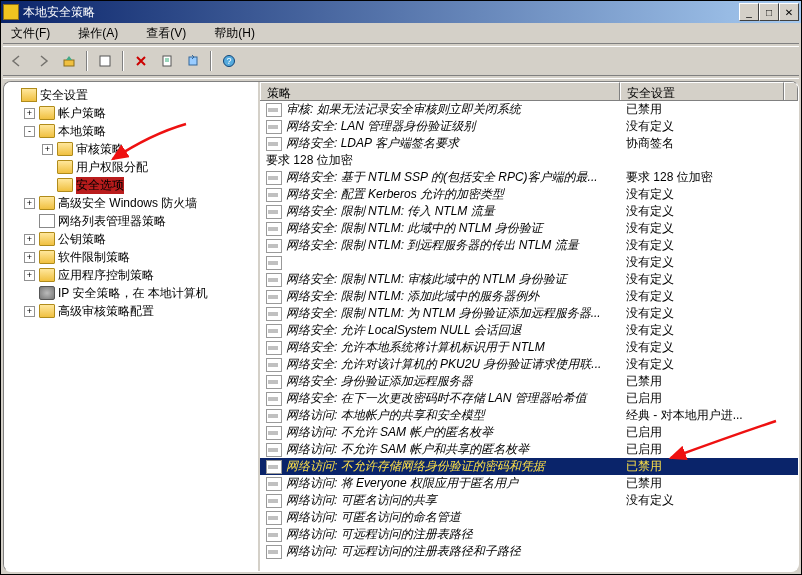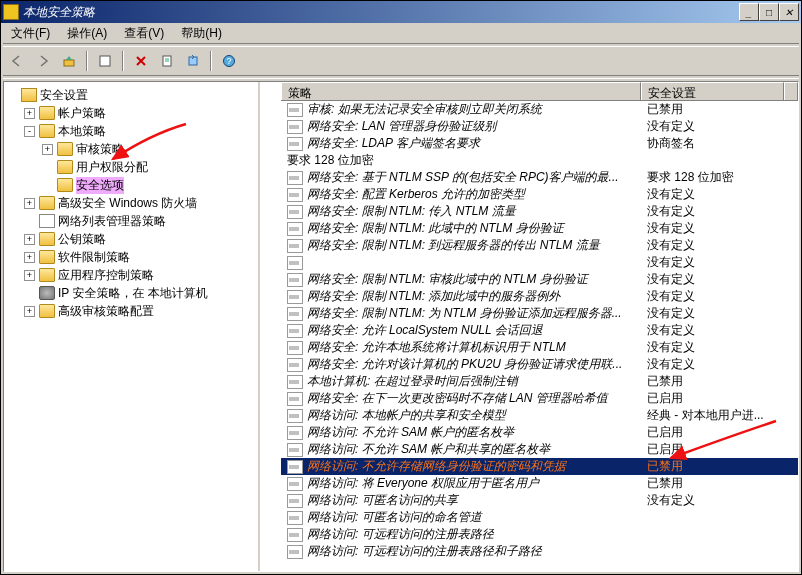--- a/index.html
+++ b/index.html
@@ -1,56 +1,56 @@
 <!DOCTYPE html>
 <html><head>
 <meta charset="utf-8">
 <style>
 html,body{margin:0;padding:0;font-family:"Microsoft YaHei","SimSun",sans-serif;font-size:12px;background:#d4d0c8;}
 .window{width:802px;height:575px;background:#d4d0c8;border:1px solid #000;box-sizing:border-box;position:relative;display:flex;flex-direction:column;}
-.titlebar{height:22px;background:linear-gradient(to right,#0a246a,#a6caf0);color:#fff;display:flex;align-items:center;padding:0 2px;font-size:12px;font-style:italic;}
+.titlebar{height:22px;background:linear-gradient(to right,#0a246a,#a6caf0);color:#fff;display:flex;align-items:center;padding:0 2px;font-size:12px;}
 .titlebar .icon{width:16px;height:16px;margin-right:4px;background:#f0c420;border:1px solid #8a6d1a;box-sizing:border-box;}
 .titlebar .title{flex:1;}
 .titlebar .winbtns{display:flex;gap:0;}
 .titlebar .winbtn{width:18px;height:16px;background:#d4d0c8;border:1px solid #fff;border-right-color:#404040;border-bottom-color:#404040;display:flex;align-items:center;justify-content:center;font-family:Arial;font-size:10px;color:#000;}
-.menubar{height:20px;display:flex;align-items:center;padding:0 4px;gap:5px;}
+.menubar{height:20px;display:flex;align-items:center;padding:0 4px;gap:16px;}
 .menubar .menuitem{padding:2px 6px;cursor:default;}
 .sep{height:2px;border-top:1px solid #808080;border-bottom:1px solid #fff;margin:0 2px;}
 .toolbar{height:28px;display:flex;align-items:center;padding:0 4px;gap:2px;}
 .toolbar .tbtn{width:22px;height:22px;display:flex;align-items:center;justify-content:center;border:1px solid transparent;}
 .toolbar .tbtn.disabled{opacity:.45;}
 .toolbar .tsep{width:1px;height:20px;background:#808080;margin:0 3px;border-right:1px solid #fff;}
-.body{flex:1;display:flex;border-top:1px solid #808080;border-left:1px solid #808080;border-right:1px solid #fff;border-bottom:1px solid #fff;margin:2px;background:#fff;overflow:hidden;}
-.panel{background:#fff;overflow:auto;padding-left:21px;}
+.body{flex:1;display:flex;border-top:1px solid #808080;border-left:1px solid #808080;border-right:1px solid #fff;border-bottom:1px solid #fff;margin:2px;background:#fff;overflow:hidden;border-radius:8px;}
+.panel{background:#fff;overflow:auto;}
 .tree-panel{width:250px;border-right:2px solid #d4d0c8;padding:4px 2px;}
 .tree{list-style:none;margin:0;padding:0;}
 .tree ul{list-style:none;margin:0;padding-left:18px;}
 .tree-node{display:flex;align-items:center;height:18px;white-space:nowrap;cursor:default;}
 .expander{width:11px;height:11px;border:1px solid #919191;display:flex;align-items:center;justify-content:center;font-size:9px;line-height:9px;margin-right:4px;color:#000;font-family:Arial;box-sizing:border-box;}
 .expander.blank{border:none;}
 .node-icon{width:16px;height:14px;margin-right:3px;flex-shrink:0;}
 .folder-icon{background:linear-gradient(#ffe79c,#f0c040);border:1px solid #b08b1a;box-sizing:border-box;border-radius:1px;}
 .doc-icon{background:#fff;border:1px solid #888;box-sizing:border-box;}
 .gear-icon{background:radial-gradient(#bbb,#777);border:1px solid #555;box-sizing:border-box;border-radius:2px;}
 .sec-icon{background:linear-gradient(#ffe79c,#f0c040);border:1px solid #b08b1a;box-sizing:border-box;}
-.tree-node.selected .label{background:#f0abfc;}
+.tree-node.selected .label{background:#b91c1c;}
 .list-panel{flex:1;display:flex;flex-direction:column;}
 .list-header{height:18px;display:flex;background:#d4d0c8;border-bottom:1px solid #808080;}
 .list-header .col{border-right:1px solid #808080;border-top:1px solid #fff;border-left:1px solid #fff;padding:2px 6px;box-sizing:border-box;white-space:nowrap;overflow:hidden;}
 .col-policy{width:360px;}
 .col-setting{flex:1;}
 .col-spacer{width:14px;}
 .list-body{flex:1;overflow-y:scroll;overflow-x:hidden;}
 .row{display:flex;height:17px;align-items:center;cursor:default;white-space:nowrap;}
 .row .cell{padding:0 6px;box-sizing:border-box;overflow:hidden;text-overflow:ellipsis;}
 .row .cell-policy{width:360px;display:flex;align-items:center;font-style:italic;}
 .row .cell-setting{flex:1;}
 .row-icon{width:16px;height:14px;margin-right:4px;flex-shrink:0;background:#fff;border:1px solid #999;box-sizing:border-box;position:relative;}
 .row-icon::after{content:"";position:absolute;left:1px;top:4px;width:10px;height:4px;background:#c0c0c0;}
-.row.selected{background:#0a246a;color:#f97316;justify-content:space-between;}
+.row.selected{background:#0a246a;color:#fde047;justify-content:space-between;}
 .arrow{position:absolute;pointer-events:none;}
 .arrow svg{overflow:visible;}
 </style>
 </head>
 <body>
 
 <div class="window">
   <div class="titlebar">
     <div class="icon"></div>
     <div class="title">本地安全策略</div>
@@ -328,21 +328,21 @@
           <div class="row">
             <div class="cell cell-policy">
               <span class="row-icon"></span>
               <span>网络安全: 允许对该计算机的 PKU2U 身份验证请求使用联...</span>
             </div>
             <div class="cell cell-setting">没有定义</div>
           </div>
           <div class="row">
             <div class="cell cell-policy">
               <span class="row-icon"></span>
-              <span>本地计算机: 在超过登录时间后强制注销</span>
+              <span>网络安全: 身份验证添加远程服务器</span>
             </div>
             <div class="cell cell-setting">已禁用</div>
           </div>
           <div class="row">
             <div class="cell cell-policy">
               <span class="row-icon"></span>
               <span>网络安全: 在下一次更改密码时不存储 LAN 管理器哈希值</span>
             </div>
             <div class="cell cell-setting">已启用</div>
           </div>

